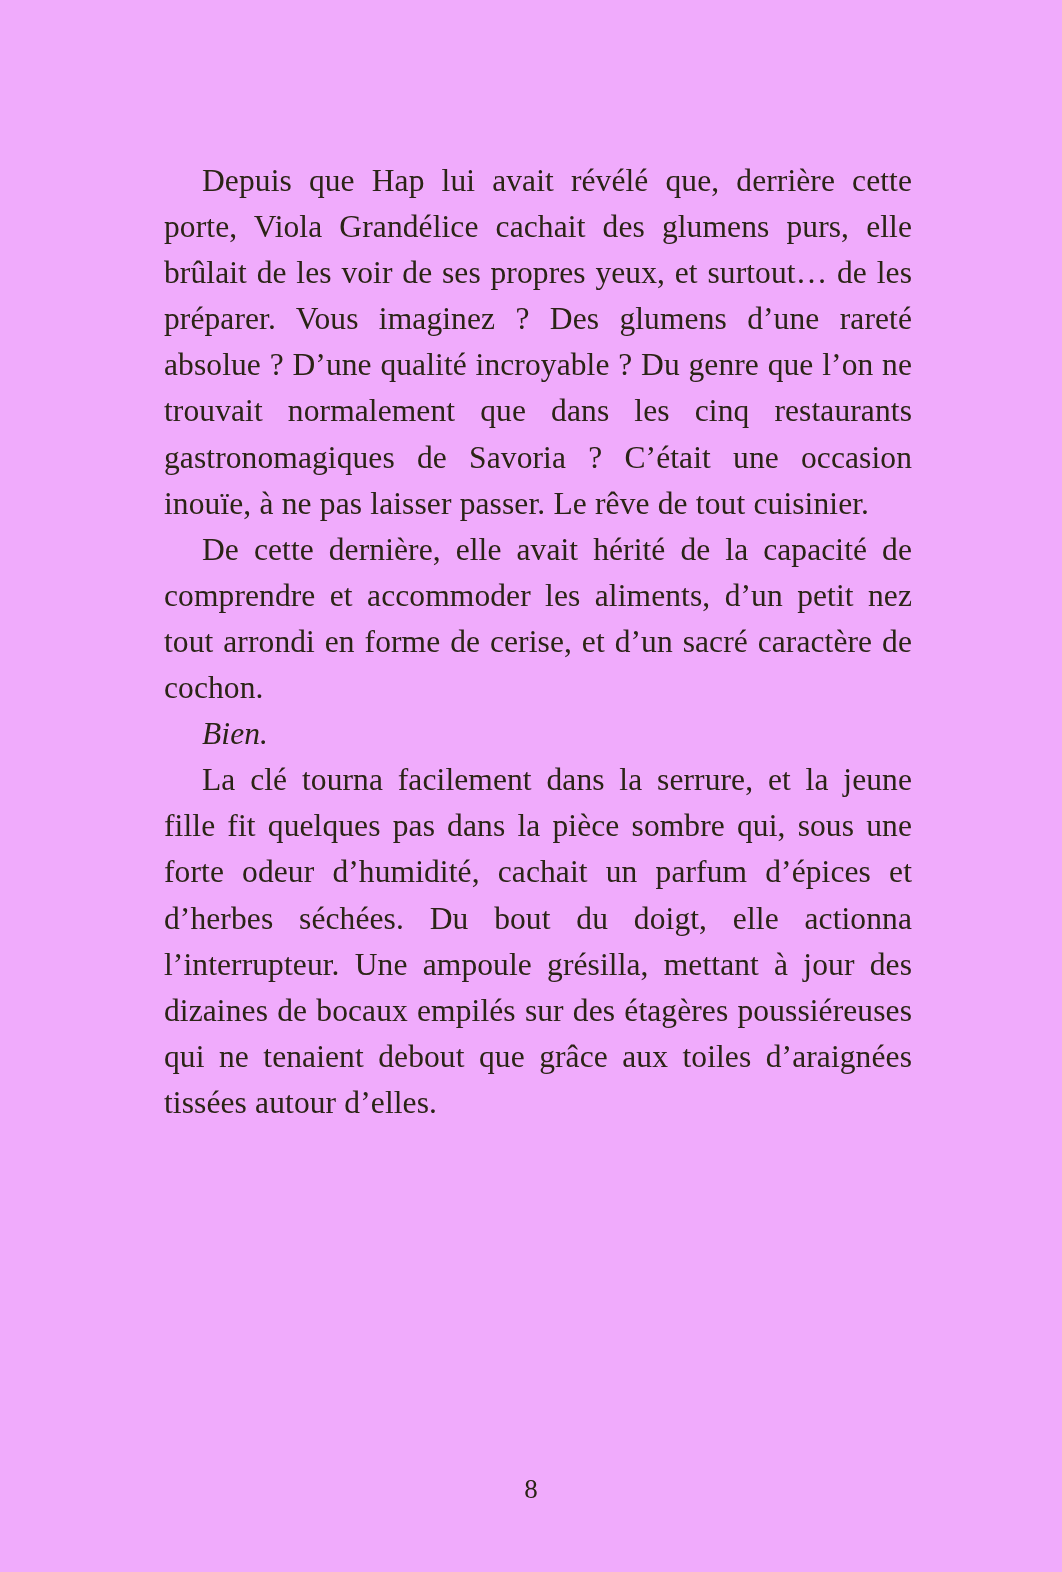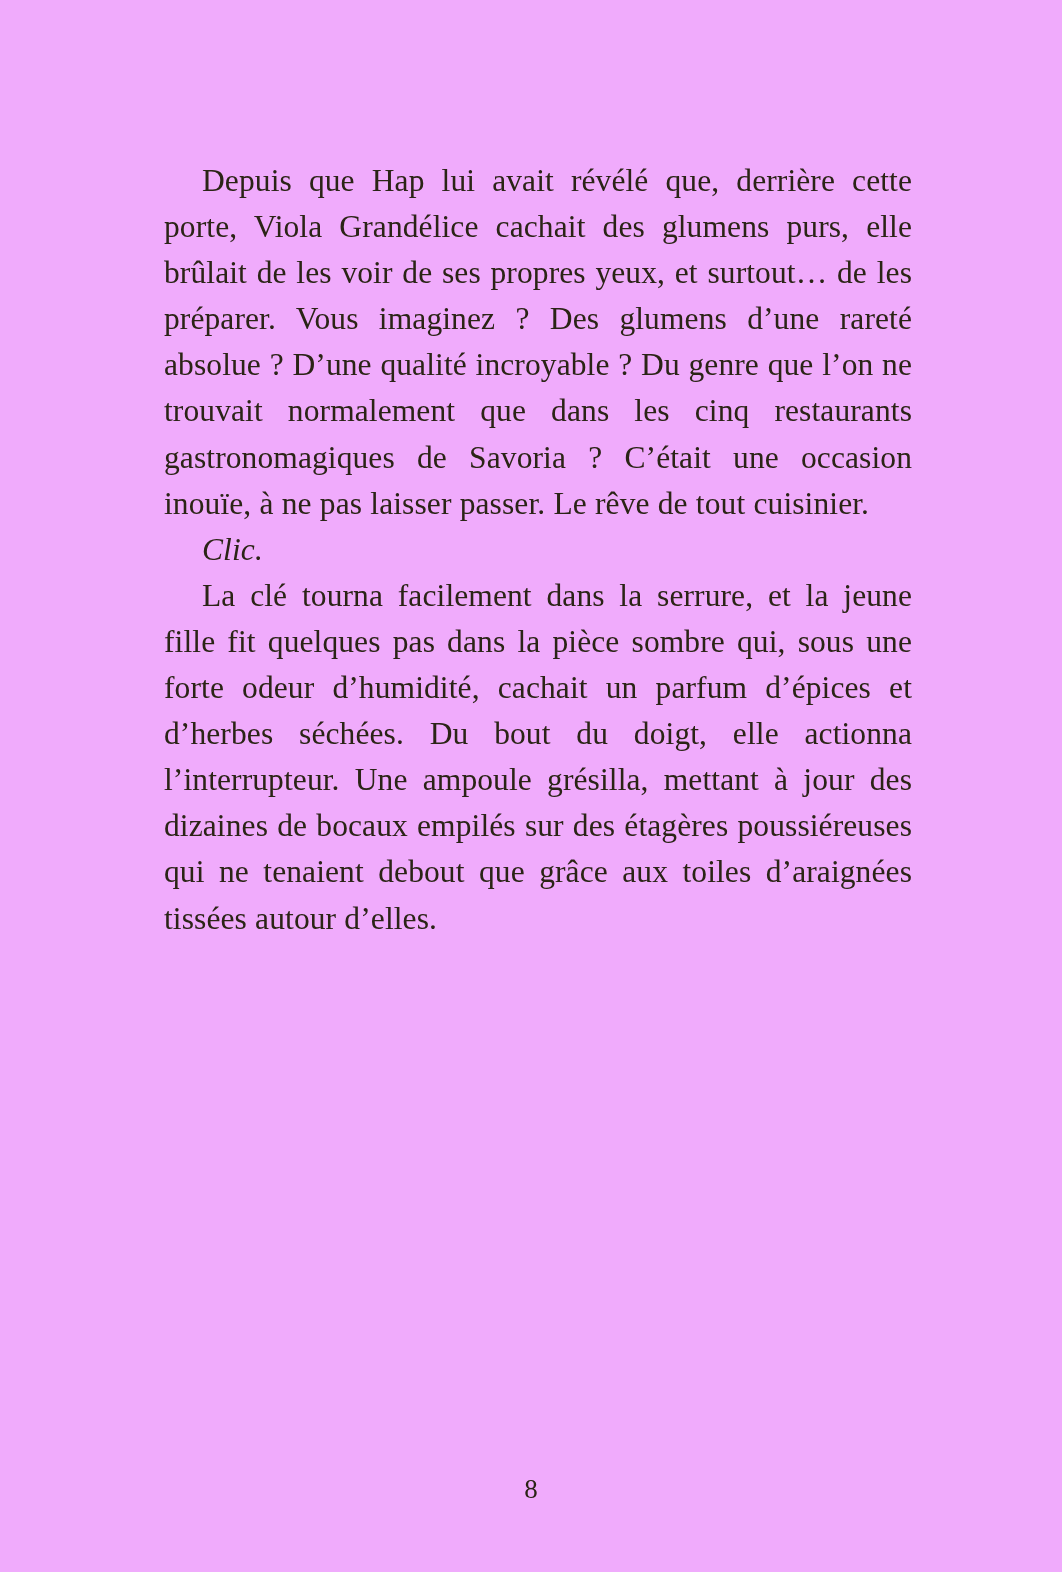--- a/index.html
+++ b/index.html
@@ -70,22 +70,23 @@
 </head>
 <body>
 
 <div class="page">
 
   <div class="text-block">
 
     <p class="para flush">Depuis que Hap lui avait révélé que, derrière cette porte, Viola Grandélice cachait des glumens purs, elle brûlait de les voir de ses propres yeux, et surtout… de les préparer. Vous imaginez ? Des glumens d’une rareté absolue ? D’une qualité incroyable ? Du genre que l’on ne trouvait normalement que dans les cinq restaurants gastronomagiques de Savoria ? C’était une occasion inouïe, à ne pas laisser passer. Le rêve de tout cuisinier.</p>
 
 
+    <p class="para flush">De cette dernière, elle avait hérité de la capacité de comprendre et accommoder les aliments, d’un petit nez tout arrondi en forme de cerise, et d’un sacré caractère de cochon.</p>
 
-    <p class="para flush para-italic">Clic.</p>
+    <p class="para flush para-italic">Bien.</p>
 
     <p class="para flush">La clé tourna facilement dans la serrure, et la jeune fille fit quelques pas dans la pièce sombre qui, sous une forte odeur d’humidité, cachait un parfum d’épices et d’herbes séchées. Du bout du doigt, elle actionna l’interrupteur. Une ampoule grésilla, mettant à jour des dizaines de bocaux empilés sur des étagères poussiéreuses qui ne tenaient debout que grâce aux toiles d’araignées tissées autour d’elles.</p>
 
   </div>
 
   <div class="page-number">8</div>
 
 </div>
 
 </body></html>

